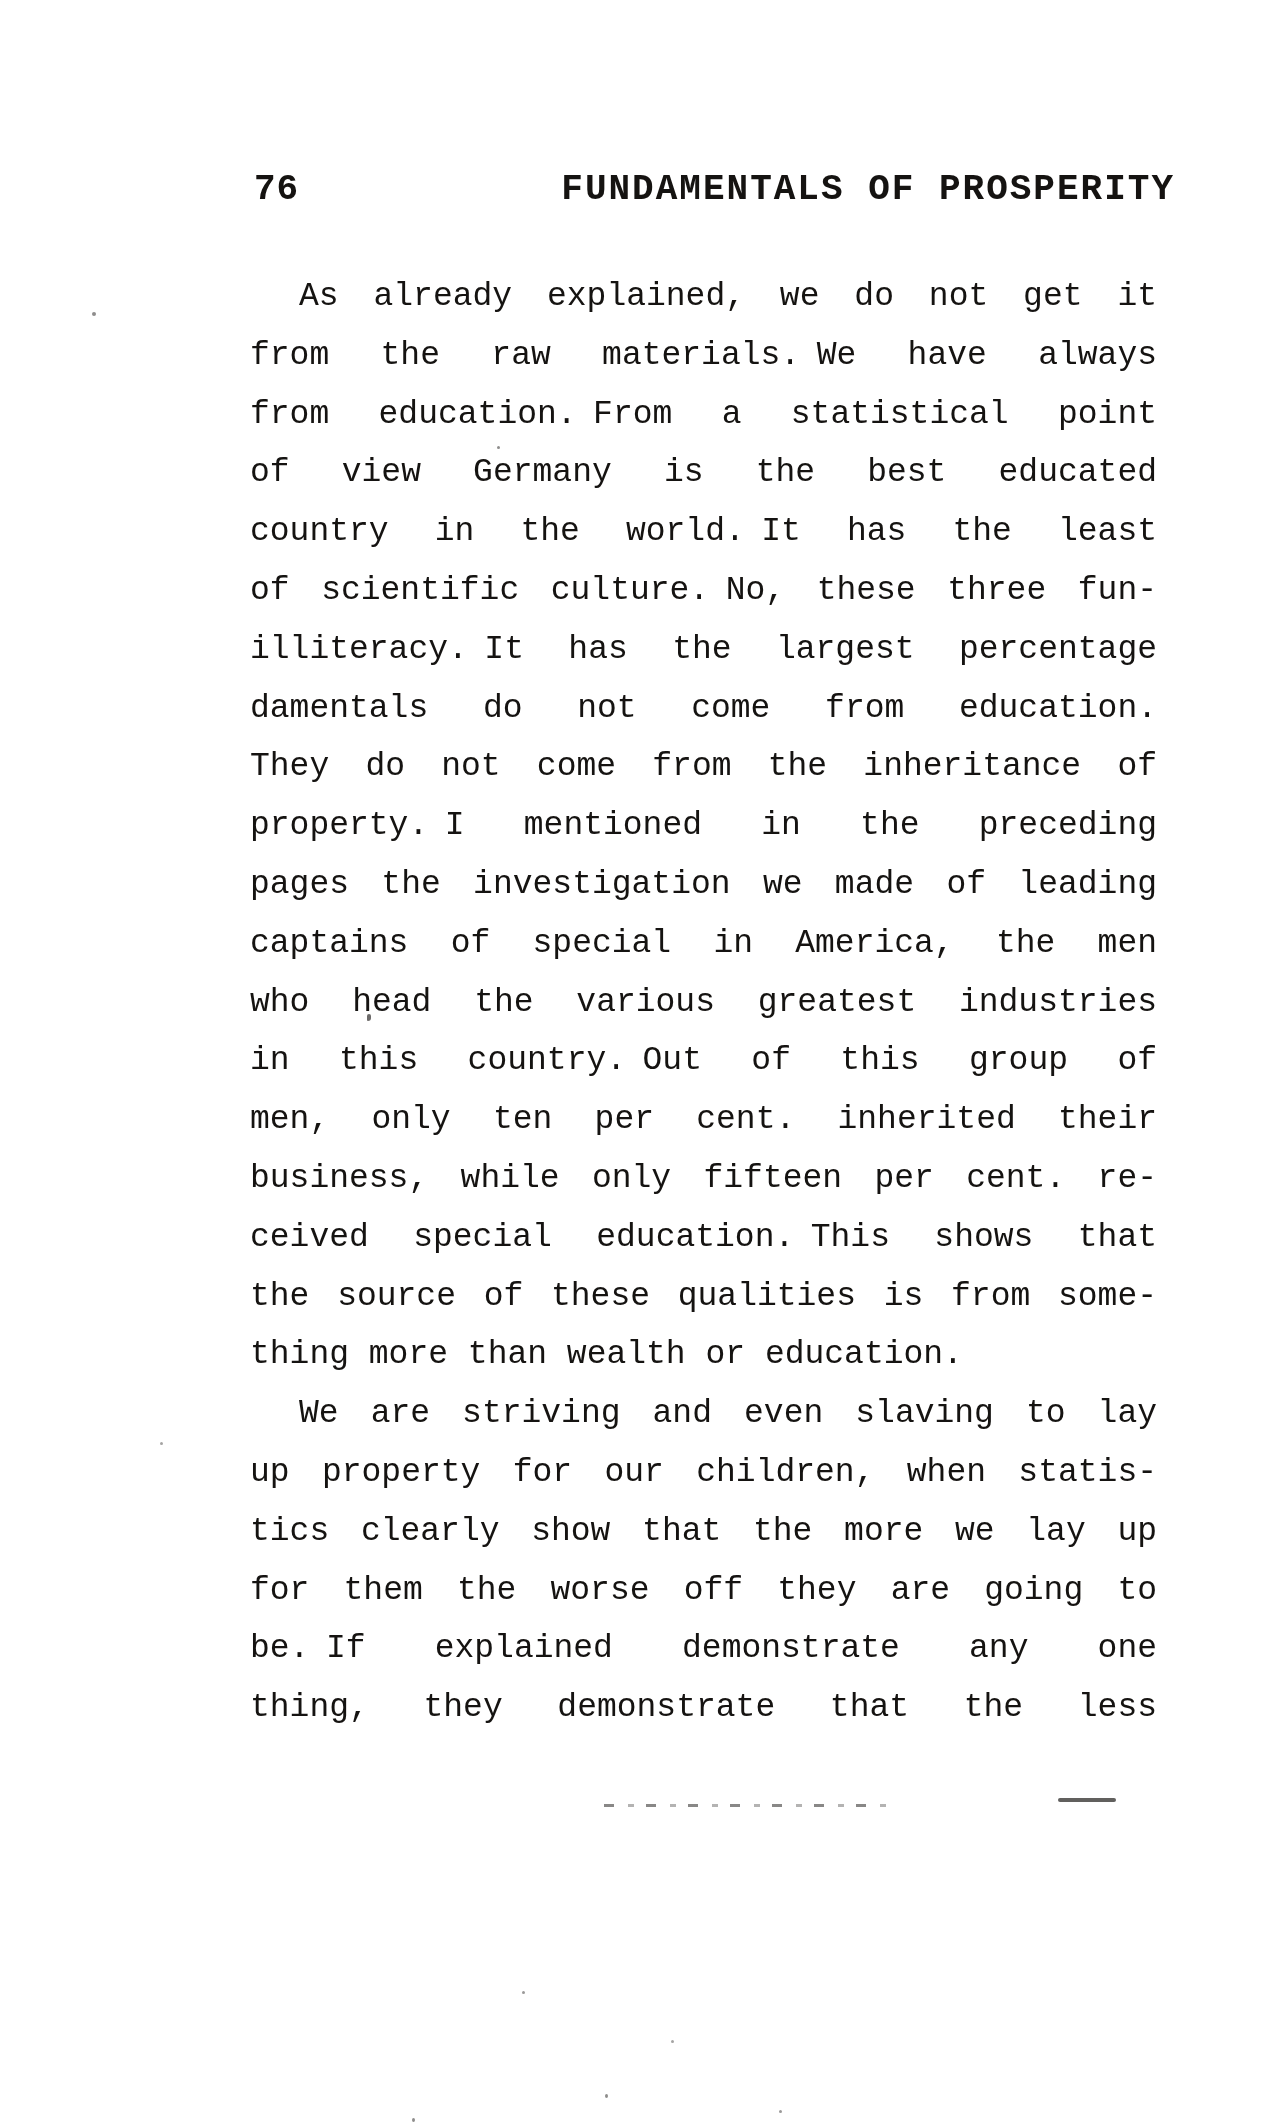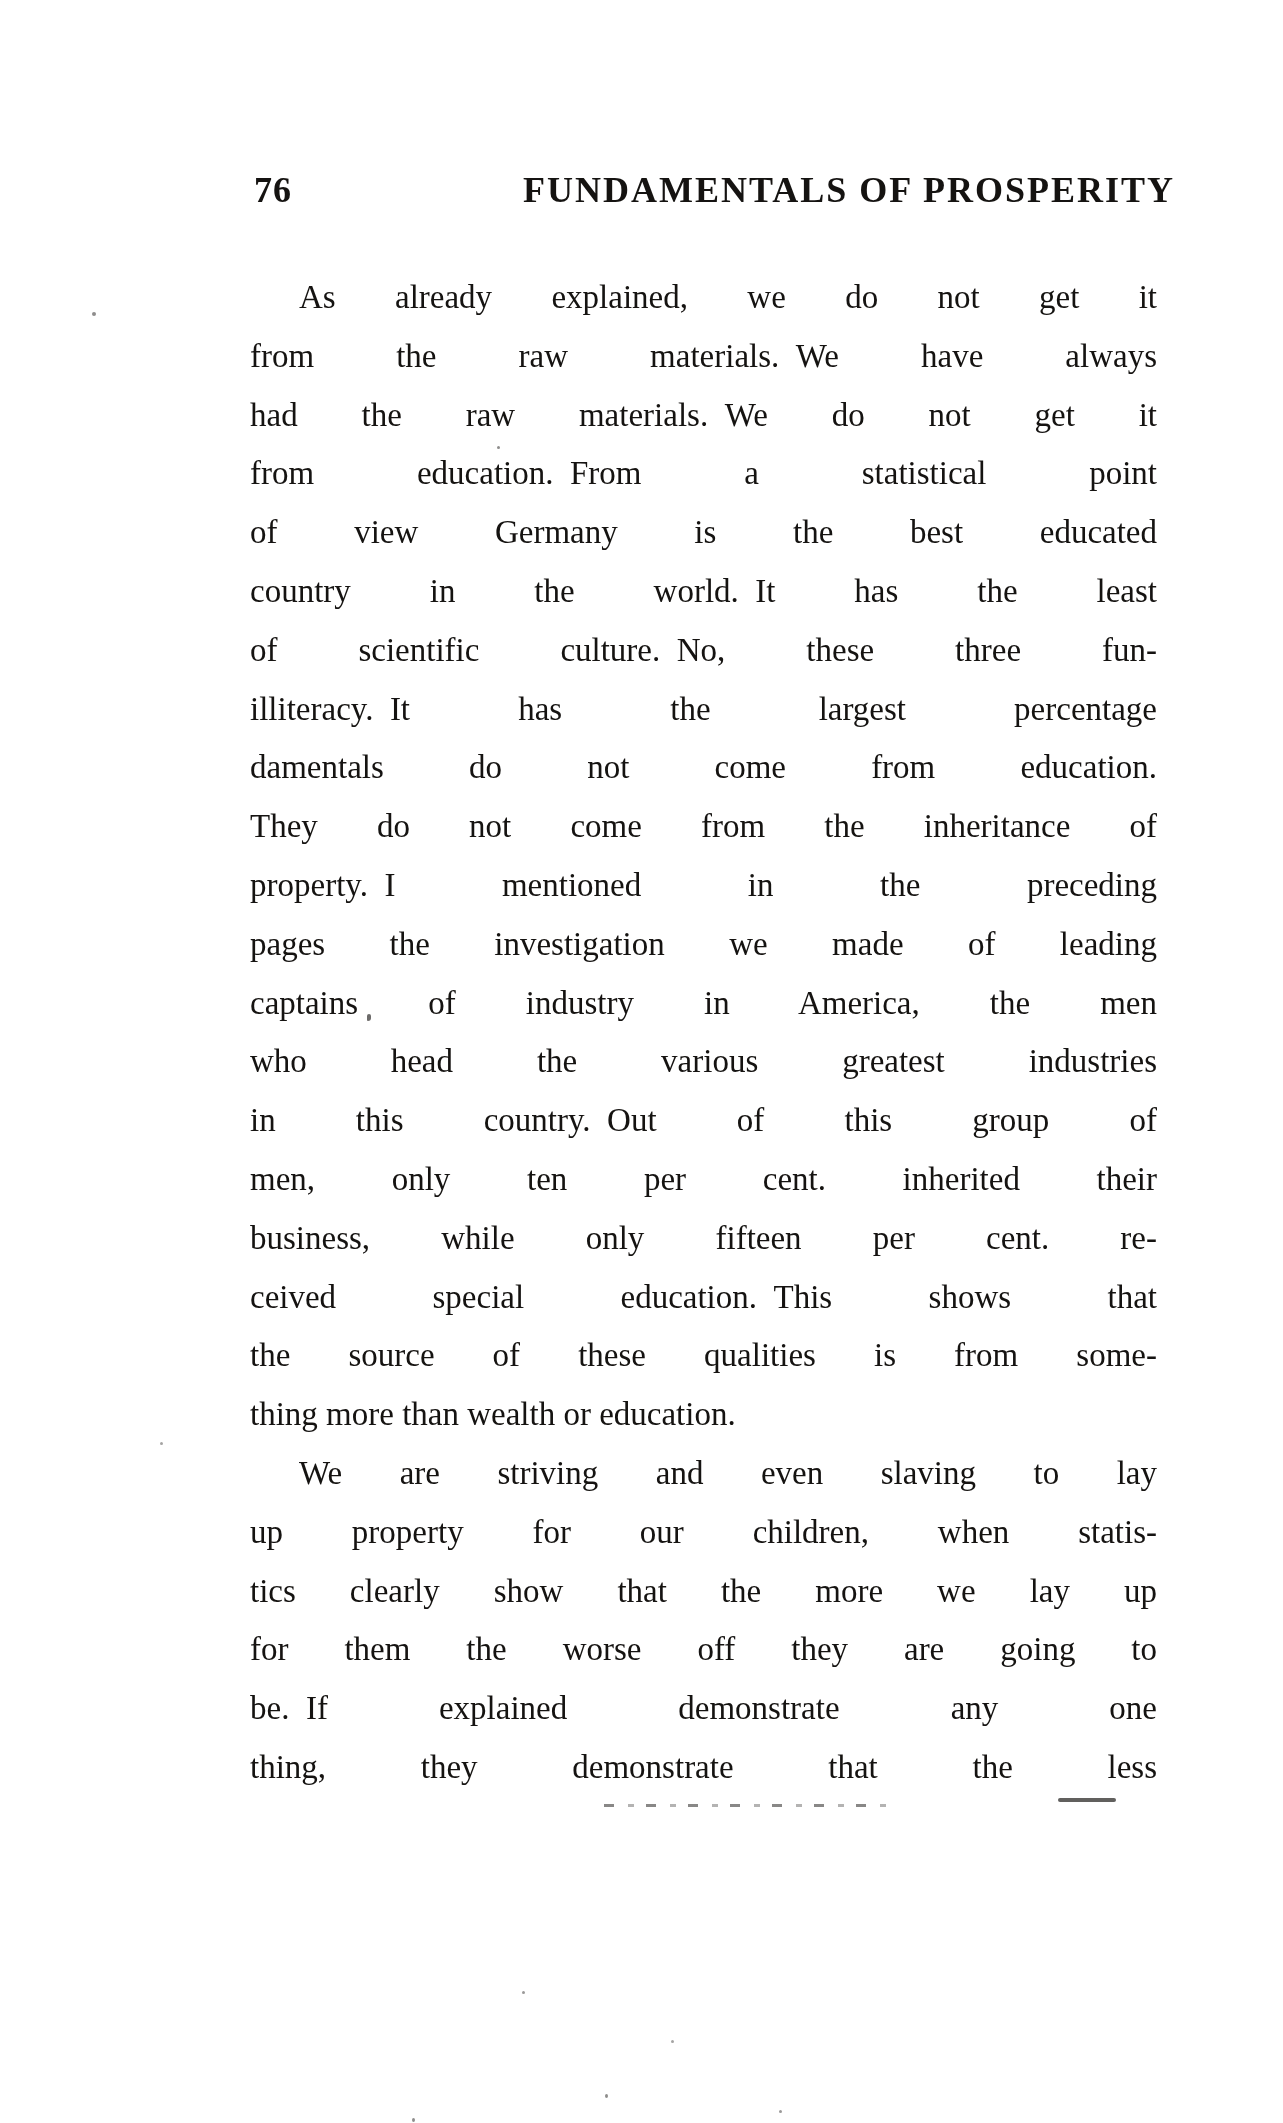--- a/index.html
+++ b/index.html
@@ -2,21 +2,21 @@
 <html><head>
 <meta charset="utf-8">
 <style>
   html,body{margin:0;padding:0;background:#ffffff;}
   .page{
     position:relative;
     width:1283px;
     height:2123px;
     background:#ffffff;
     overflow:hidden;
-    font-family:Liberation Serif, serif;
+    font-family:Liberation Mono, monospace;
     color:#151311;
   }
   .running-head{
     position:absolute;
     top:170px;
     left:250px;
     width:907px;
     height:40px;
     font-weight:bold;
     font-size:36px;
@@ -82,31 +82,30 @@
 
   <div class="running-head">
     <span class="page-number">76</span>
     <span class="running-title">FUNDAMENTALS OF PROSPERITY</span>
   </div>
 
   <div class="textblock" id="paragraphs">
       <div class="paragraph">
         <div class="line indent">As already explained, we do not get it</div>
         <div class="line">from the raw materials. We have always</div>
-        <div class="line">had the raw materials. We do not get it</div>
         <div class="line">from education. From a statistical point</div>
         <div class="line">of view Germany is the best educated</div>
         <div class="line">country in the world. It has the least</div>
         <div class="line">of scientific culture. No, these three fun-</div>
         <div class="line">illiteracy. It has the largest percentage</div>
         <div class="line">damentals do not come from education.</div>
         <div class="line">They do not come from the inheritance of</div>
         <div class="line">property. I mentioned in the preceding</div>
         <div class="line">pages the investigation we made of leading</div>
-        <div class="line">captains of industry in America, the men</div>
+        <div class="line">captains of special in America, the men</div>
         <div class="line">who head the various greatest industries</div>
         <div class="line">in this country. Out of this group of</div>
         <div class="line">men, only ten per cent. inherited their</div>
         <div class="line">business, while only fifteen per cent. re-</div>
         <div class="line">ceived special education. This shows that</div>
         <div class="line">the source of these qualities is from some-</div>
         <div class="line lastline">thing more than wealth or education.</div>
       </div>
       <div class="paragraph">
         <div class="line indent">We are striving and even slaving to lay</div>

